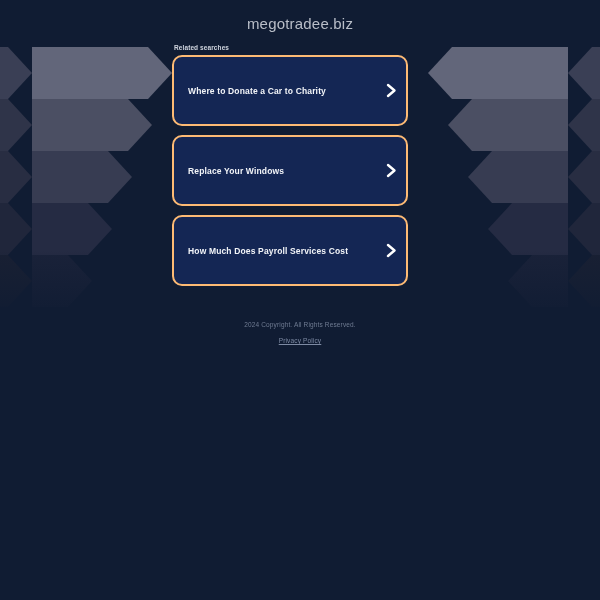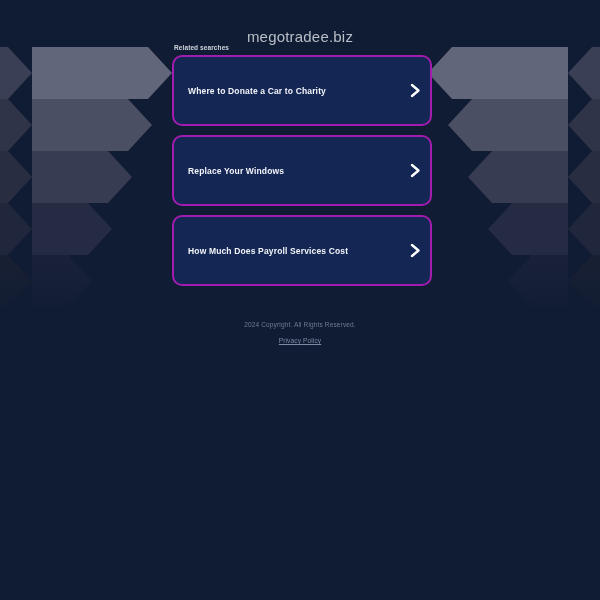--- a/index.html
+++ b/index.html
@@ -25,21 +25,21 @@
     width:600px; height:600px;
     pointer-events:none;
   }
 
   
   #header {
     position:absolute;
     left:0; top:0;
     width:600px;
     text-align:center;
-    padding-top:28px;
+    padding-top:15px;
   }
   #site-title {
     font-size:15px;
     font-weight:400;
     letter-spacing:0.2px;
     color:#b9bec8;
     line-height:18px;
   }
 
   
@@ -53,24 +53,24 @@
     font-size:6.5px;
     font-weight:700;
     color:#cfd4de;
     letter-spacing:0.1px;
     margin-bottom:4px;
     padding-left:2px;
   }
 
   .card {
     position:relative;
-    width:260px;
+    width:236px;
     height:71px;
     background:#142654;
-    border:2px solid #a21caf;
+    border:2px solid #fdba74;
     border-radius:10px;
     margin-bottom:9px;
     display:flex;
     align-items:center;
     cursor:pointer;
   }
 
   .card-label {
     font-size:8.5px;
     font-weight:700;

